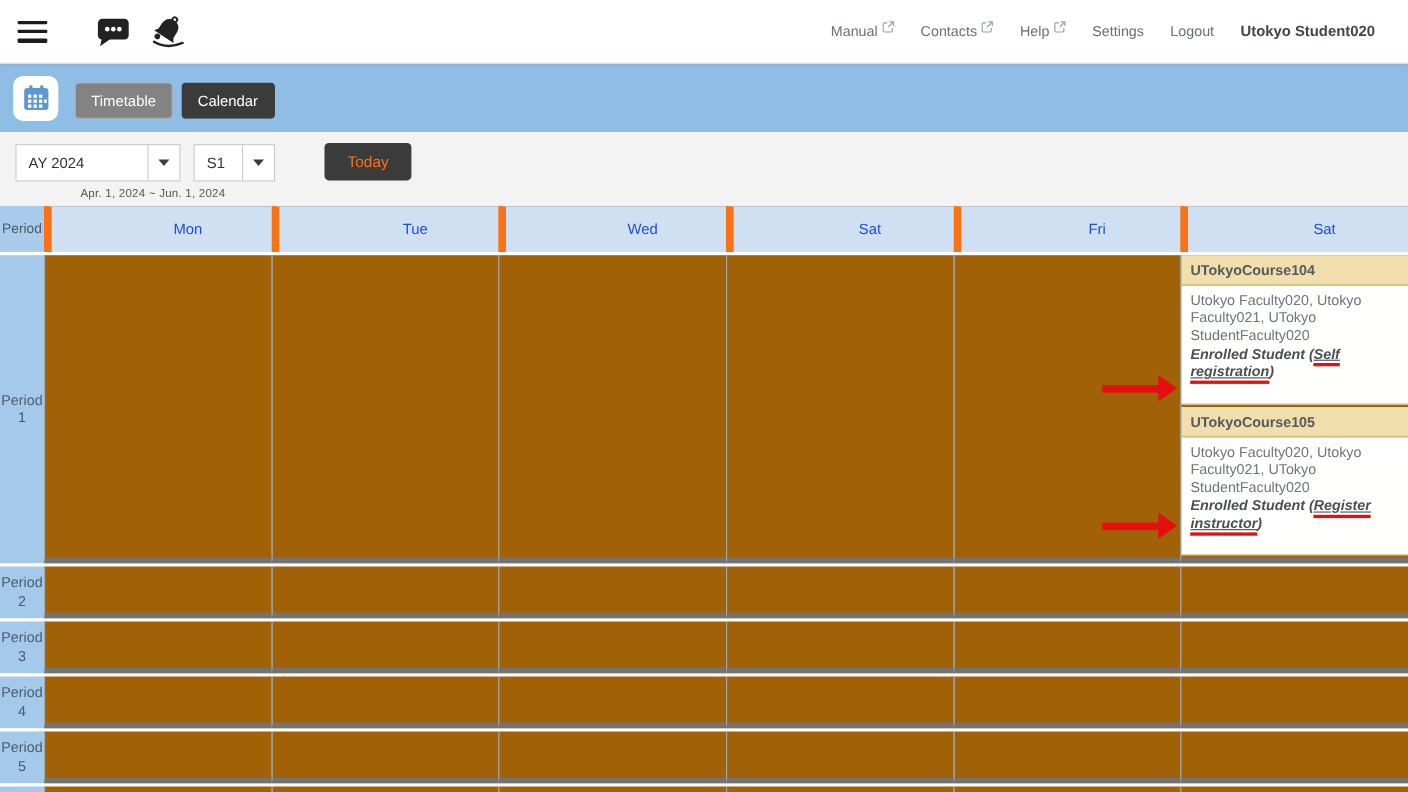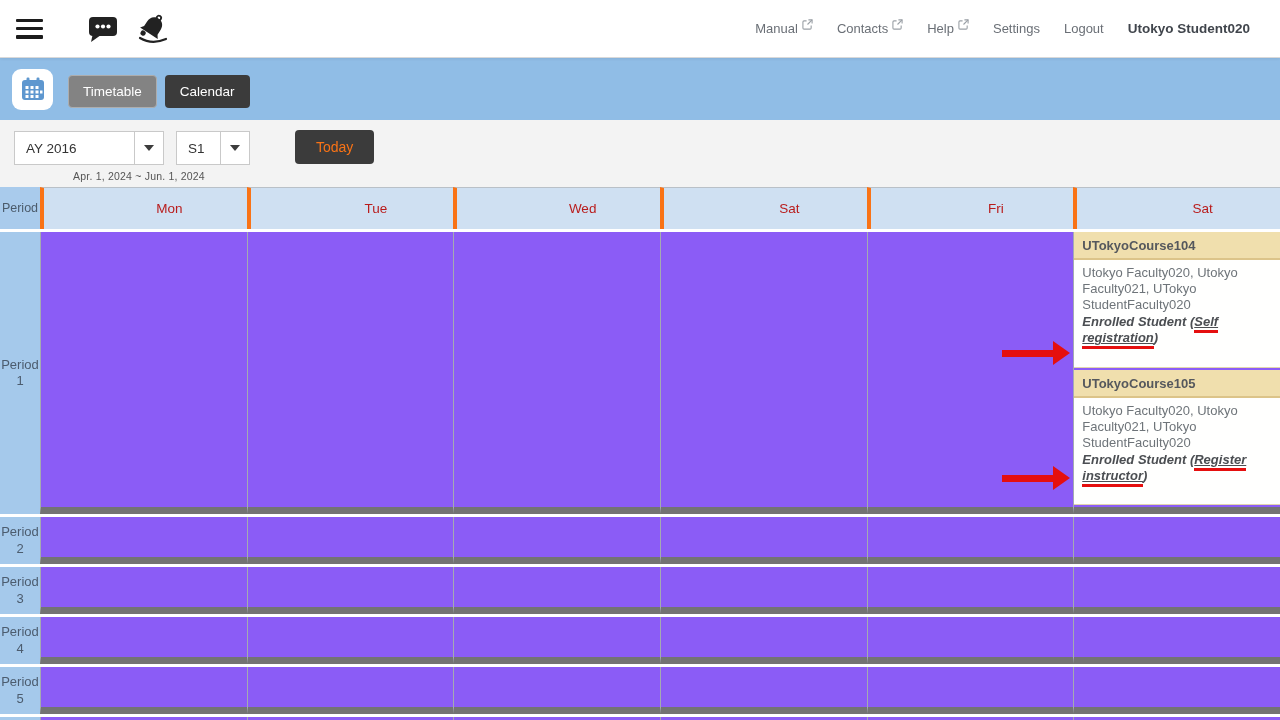--- a/index.html
+++ b/index.html
@@ -48,28 +48,28 @@
                border:none; border-radius:4px; font-size:14px; padding:9px 21px;
                cursor:pointer; font-family:inherit; }
   .range { position:absolute; left:14px; top:50px; width:250px; text-align:center;
            font-size:10.5px; color:#555; letter-spacing:.2px; }
 
   
   table.tt { width:1280px; border-collapse:separate; border-spacing:0 3px;
              margin-top:-3px; table-layout:fixed; }
   col.c-period { width:40px; }
   .tt th { height:42px; background:#cfe0f2; font-weight:normal; font-size:13.5px;
-           color:#b91c1c; border-left:4px solid #f97316; border-top:1px solid #b9c0c7;padding-left:48px; }
+           color:#1d4ed8; border-left:7px solid #f97316; border-top:1px solid #b9c0c7;padding-left:48px; }
   .tt th.ph { background:#a9cbec; color:#4b5b6b; font-size:12.5px;
               border-left:none; border-top:none; padding:0; }
   .tt td { vertical-align:middle; }
   td.plabel { background:#a5c9eb; color:#4c5c6e; font-size:13px; text-align:center;
               line-height:1.25; }
-  td.daycell { background:#8b5cf6; border-left:1px solid #a4aab2;
-               border-bottom:7px solid #737373; }
+  td.daycell { background:#a16207; border-left:1px solid #a4aab2;
+               border-bottom:5px solid #737373; }
   tr.r1 td { height:240px; }
   tr.rs td { height:47px; }
   tr.rcut td { height:60px; }
   td.cardcell { padding:0; vertical-align:top; }
 
   
   .card { margin-bottom:2px; border-bottom:1px solid #e2d5ae; }
   .card-h { background:#f0dfad; border-bottom:2px solid #dcc489; padding:6px 8px 5px;
             font-size:13px; font-weight:bold; color:#55585d; cursor:pointer; }
   .card-b { background:#fffffe; padding:5px 8px 20px; font-size:13px; color:#6e7479;
@@ -176,21 +176,21 @@
     </svg>
   </div>
   <div class="viewbtns">
     <button class="vbtn active">Timetable</button>
     <button class="vbtn inactive">Calendar</button>
   </div>
 </div>
 
 <div class="filterbar">
   <div class="dd dd-year">
-    <span class="dd-val">AY 2016</span>
+    <span class="dd-val">AY 2024</span>
     <span class="dd-arr">
         <i></i>
       </span>
   </div>
   <div class="dd dd-term">
     <span class="dd-val">S1</span>
     <span class="dd-arr">
         <i></i>
       </span>
   </div>

